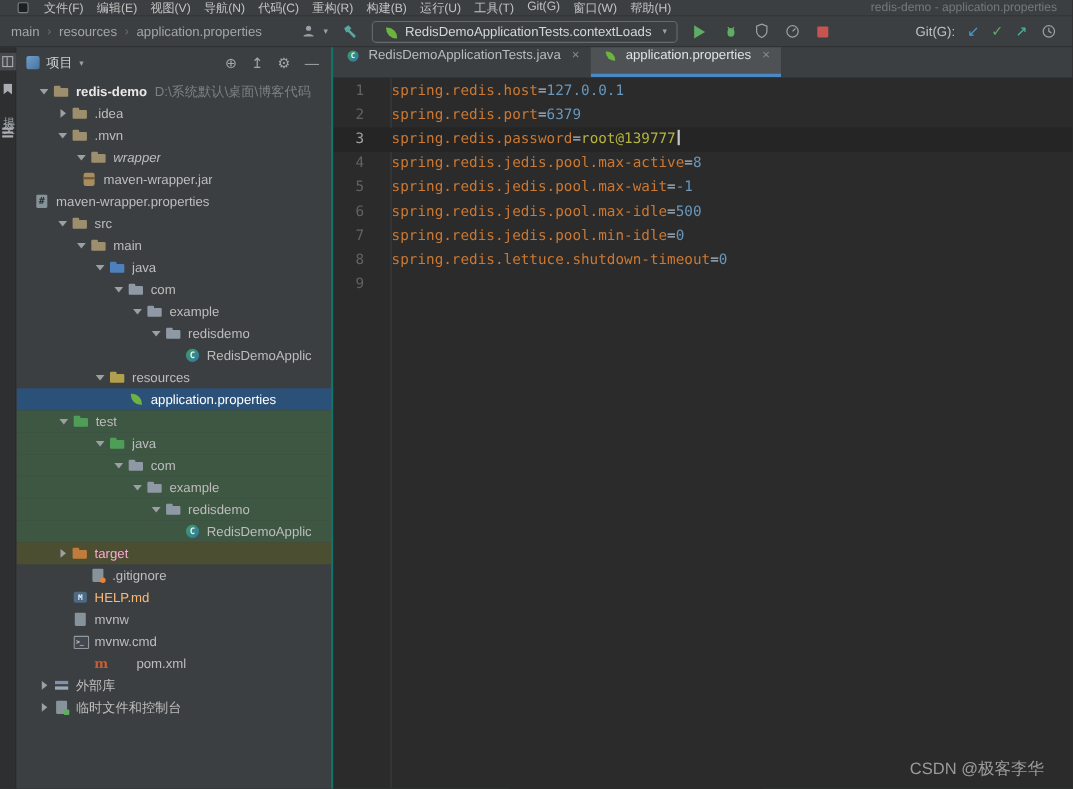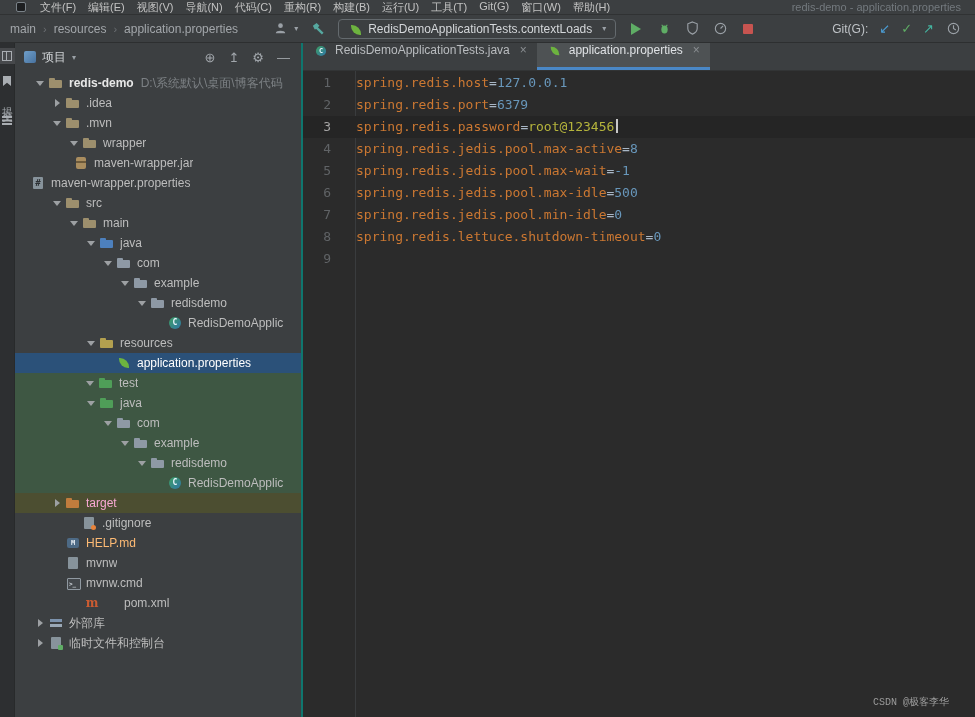--- a/index.html
+++ b/index.html
@@ -119,22 +119,22 @@
   .cline.active{background:#252525}
   .lnum{width:40px;flex:0 0 40px;text-align:right;padding-right:12px;color:#606366}
   .cline.active .lnum{color:#a4a3a3}
   .ccode{padding-left:13px;white-space:pre}
   .k{color:#cc7832}
   .s{color:#a9b7c6}
   .v.blue{color:#6897bb}
   .v.yellow{color:#b5b43c}
   .cline.active .v::after{content:"";display:inline-block;width:1.5px;height:14px;background:#c8c8c8;
     vertical-align:-2px;margin-left:2px}
-  .watermark{position:absolute;right:26px;bottom:8px;color:#9b9b9b;font-size:10px;
-    font-family:Liberation Mono, monospace}
+  .watermark{position:absolute;right:26px;bottom:8px;color:#9b9b9b;font-size:15px;
+    font-family:Liberation Sans, sans-serif}
 </style>
 </head>
 <body>
 
 <div class="app">
 
   <div class="menubar">
     <span class="app-icon"></span>
     <div style="display:flex">
 
@@ -273,21 +273,21 @@
             <span class="tpath"></span>
           </div>
 
           <div class="trow" style="padding-left: 35px;">
             <span class="chev down"></span>
             <span class="ticon f c-folder"></span>
             <span class="tlabel">.mvn</span>
             <span class="tpath"></span>
           </div>
 
-          <div class="trow" style="padding-left: 52px;">
+          <div class="trow" style="padding-left: 52px; font-style: italic;">
             <span class="chev down"></span>
             <span class="ticon f c-folder"></span>
             <span class="tlabel">wrapper</span>
             <span class="tpath"></span>
           </div>
 
           <div class="trow" style="padding-left: 43px;">
             <span class="chev none"></span>
             <span class="ticon jar"></span>
             <span class="tlabel">maven-wrapper.jar</span>
@@ -357,21 +357,21 @@
             <span class="tpath"></span>
           </div>
 
           <div class="trow selected" style="padding-left: 86px;">
             <span class="chev none"></span>
             <span class="ticon leaf"></span>
             <span class="tlabel">application.properties</span>
             <span class="tpath"></span>
           </div>
 
-          <div class="trow test" style="padding-left: 68px;">
+          <div class="trow test" style="padding-left: 36px;">
             <span class="chev down"></span>
             <span class="ticon f c-test"></span>
             <span class="tlabel">test</span>
             <span class="tpath"></span>
           </div>
 
           <div class="trow test" style="padding-left: 69px;">
             <span class="chev down"></span>
             <span class="ticon f c-test"></span>
             <span class="tlabel">java</span>
@@ -489,21 +489,21 @@
               <span class="ccode"><span class="k">spring.redis.host</span><span class="s">=</span><span class="v blue">127.0.0.1</span></span>
             </div>
 
             <div class="cline">
               <span class="lnum">2</span>
               <span class="ccode"><span class="k">spring.redis.port</span><span class="s">=</span><span class="v blue">6379</span></span>
             </div>
 
             <div class="cline active">
               <span class="lnum">3</span>
-              <span class="ccode"><span class="k">spring.redis.password</span><span class="s">=</span><span class="v yellow">root@123456</span></span>
+              <span class="ccode"><span class="k">spring.redis.password</span><span class="s">=</span><span class="v yellow">root@139777</span></span>
             </div>
 
             <div class="cline">
               <span class="lnum">4</span>
               <span class="ccode"><span class="k">spring.redis.jedis.pool.max-active</span><span class="s">=</span><span class="v blue">8</span></span>
             </div>
 
             <div class="cline">
               <span class="lnum">5</span>
               <span class="ccode"><span class="k">spring.redis.jedis.pool.max-wait</span><span class="s">=</span><span class="v blue">-1</span></span>

